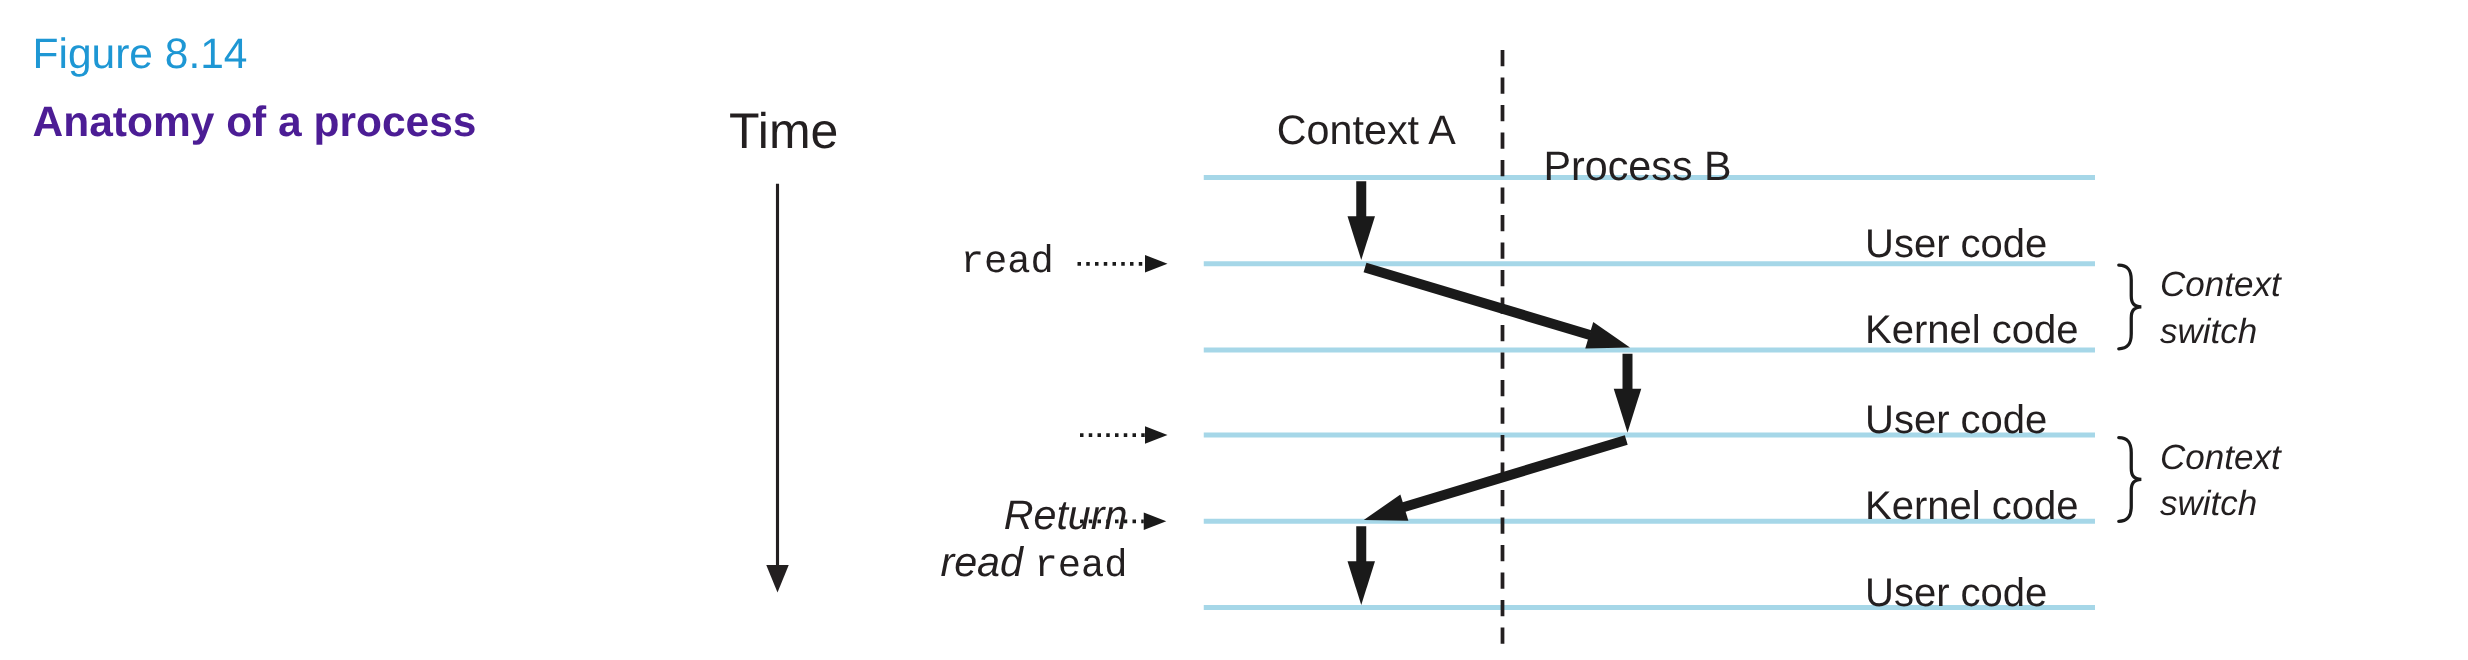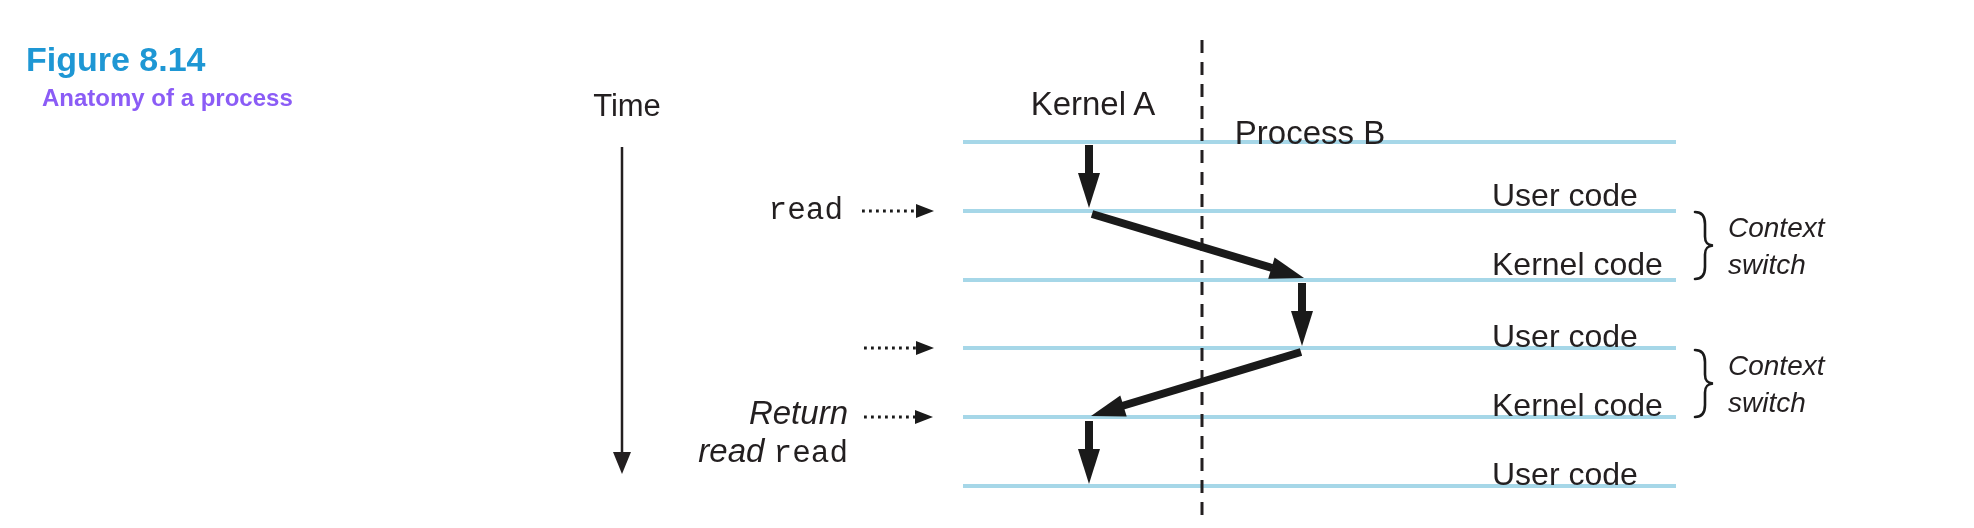--- a/index.html
+++ b/index.html
@@ -8,43 +8,43 @@
     width:1974px;height:528px;
     background:#ffffff;
     font-family:"Liberation Sans",sans-serif;
     color:#231f20;
     overflow:hidden;
   }
   #diagram-svg{position:absolute;left:0;top:0;width:1974px;height:528px;}
   .abs{position:absolute;white-space:nowrap;}
 
   .fig-label{
-    left:26px;top:40px;
-    font-size:34px;font-weight:bold;color:#1e97d4;
+    left:26px;top:24px;
+    font-size:34px;font-weight:normal;color:#1e97d4;
   }
   .fig-caption{
     left:26px;top:74px;
-    font-size:24px;font-weight:bold;line-height:48px;color:#8b5cf6;margin-left:16px;
+    font-size:34px;font-weight:bold;line-height:48px;color:#4c1d95;
   }
   .time-label{
     left:627px;top:106px;transform:translate(-50%,-50%);
-    font-size:31px;
+    font-size:40px;
   }
   .col-header{top:104px;transform:translate(-50%,-50%);font-size:33px;}
   .col-a{left:1093px;}
   .col-b{left:1310px;margin-top:29px;}
 
   .event-label{transform:translateY(-50%);font-size:33px;text-align:right;}
   .event-read{
     right:1131px;top:210px;
     font-family:"Liberation Mono",monospace;font-size:31px;
   }
   .event-disk{right:1120px;top:347px;font-style:italic;}
   .event-return{
-    right:1126px;top:433px;
+    right:1072px;top:433px;
     font-style:italic;line-height:38px;text-align:right;
   }
   .mono-inline{
     font-family:"Liberation Mono",monospace;
     font-style:normal;font-size:31px;
   }
   .band-label{
     left:1492px;transform:translateY(-50%);
     font-size:32px;
     margin-top:12px;
@@ -121,21 +121,21 @@
     </g>
   </svg>
 
   <div class="abs fig-label">Figure 8.14</div>
   <div class="abs fig-caption">
     <div>Anatomy of a process</div>
   </div>
 
   <div class="abs time-label">Time</div>
 
-  <div class="abs col-header col-a">Kernel A</div>
+  <div class="abs col-header col-a">Context A</div>
   <div class="abs col-header col-b">Process B</div>
 
   <div class="abs event-label event-read">read</div>
   <div class="abs event-label event-return">
     <div>Return</div>
     <div><span>read</span> <span class="mono-inline">read</span></div>
   </div>
 
   <div class="abs band-label" style="top:183px">User code</div>
   <div class="abs band-label" style="top:252px">Kernel code</div>

